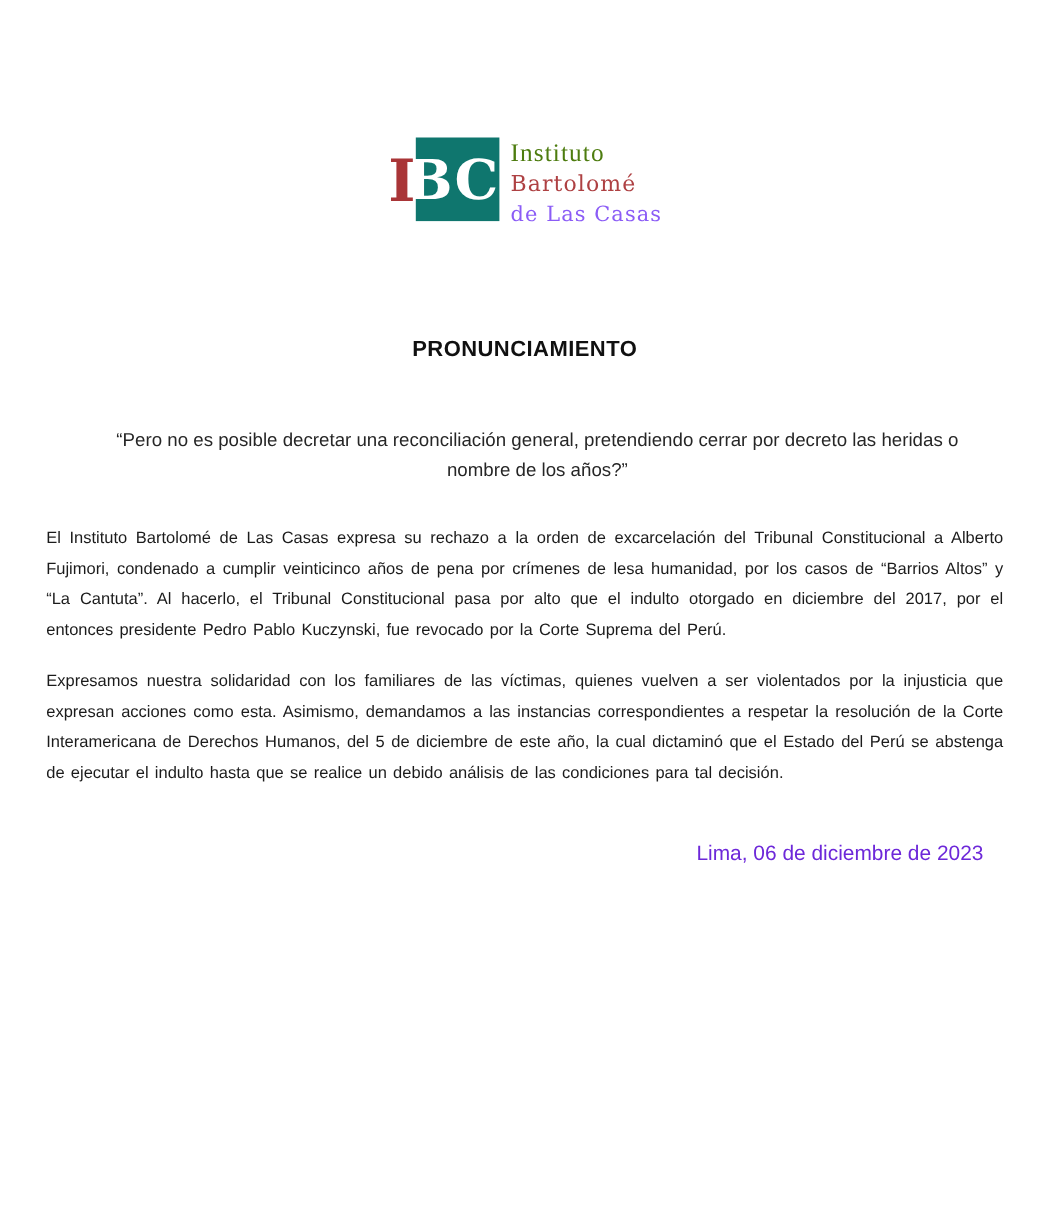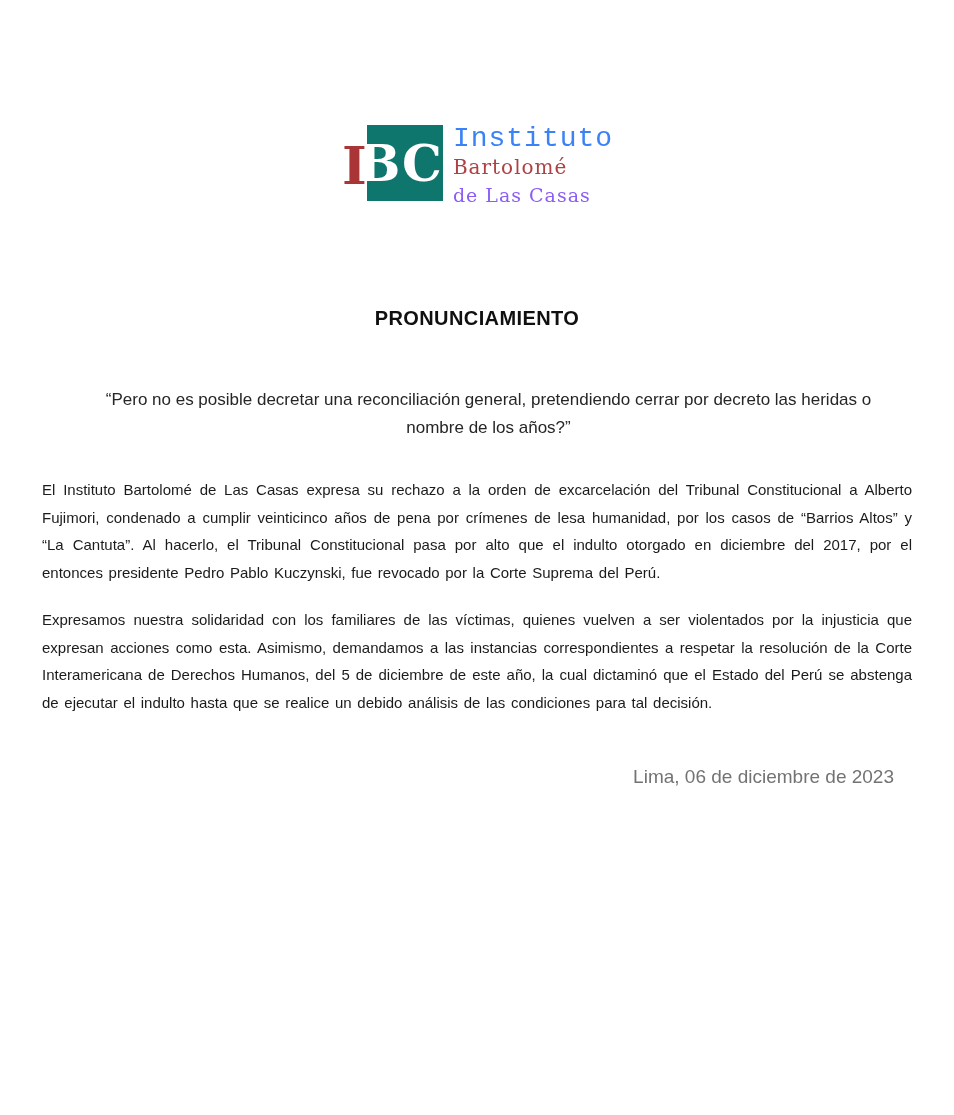--- a/index.html
+++ b/index.html
@@ -20,21 +20,21 @@
   .logo-bc {
     font-family: "DejaVu Serif", serif; font-weight: bold;
     font-size: 50px; line-height: 1; color: #ffffff; letter-spacing: 1px; margin-top: 2px;
   }
   .logo-i {
     position: absolute; left: -25px; top: 14px;
     font-family: "DejaVu Serif", serif; font-weight: bold;
     font-size: 53px; line-height: 1; color: #a93537;
   }
   .logo-text { margin-top: -1px; }
-  .lt1 { font-family: Liberation Mono, monospace; font-size: 28px; line-height: 29px; color: #3b82f6; letter-spacing: 1px; }
+  .lt1 { font-family: Liberation Serif, serif; font-size: 23px; line-height: 29px; color: #4d7c0f; letter-spacing: 1px; }
   .lt2 { font-family: "DejaVu Serif", serif; font-size: 20px; line-height: 29px; color: #ae4143; letter-spacing: 1px; }
   .lt3 { font-family: "DejaVu Serif", serif; font-size: 19px; line-height: 26px; color: #8b5cf6; letter-spacing: 1px; }
 
   
   .title {
     margin: 99px 0 0 0; text-align: center;
     font-size: 20px; font-weight: bold; letter-spacing: 0.4px; color: #101010;
   }
 
   
@@ -44,21 +44,21 @@
   
   .para {
     margin: 34px 42px 0 42px;
     text-align: justify;
     font-size: 15px; line-height: 27.5px; color: #1b1b1b;
     word-spacing: 1.5px;
   }
   .para + .para { margin-top: 20px; }
 
   
-  .dateline { margin: 50px 60px 0 42px; text-align: right; font-size: 19px; color: #737373; }
+  .dateline { margin: 50px 60px 0 42px; text-align: right; font-size: 19px; color: #6d28d9; }
 </style>
 </head>
 <body>
 
 <div class="page">
 
   <header class="logo">
     <div class="logo-mark">
       <span class="logo-i">I</span>
       <div class="logo-square">

